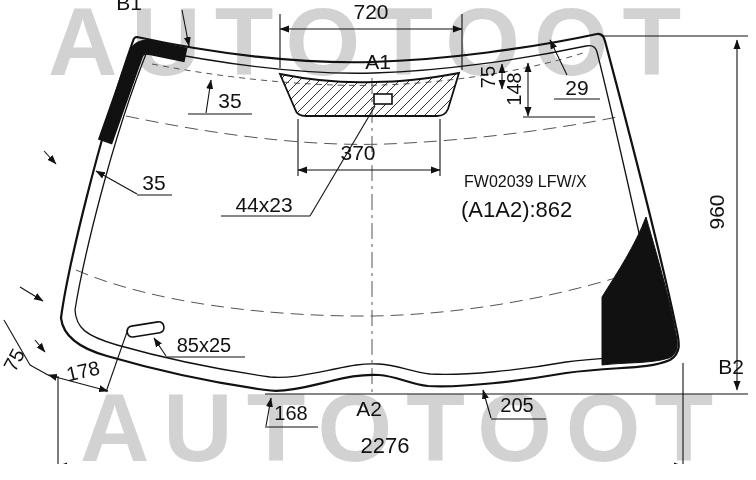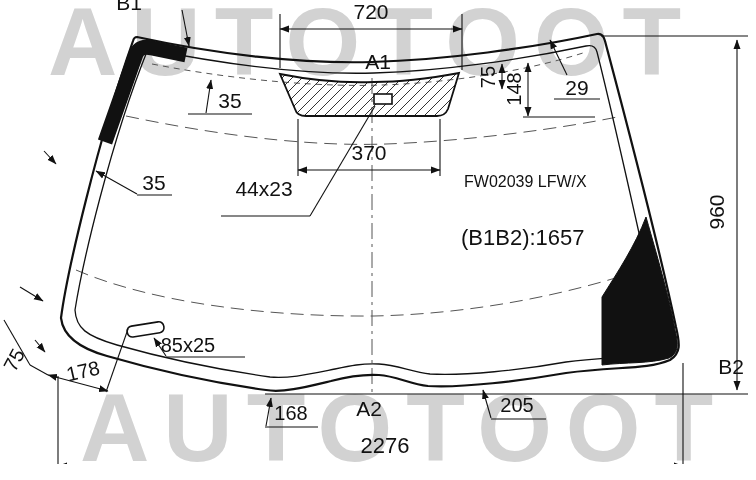--- a/index.html
+++ b/index.html
@@ -124,28 +124,28 @@
   </svg>
 
   <div class="lbl" style="left:129px;top:2px">B1</div>
   <div class="lbl" style="left:371px;top:11px">720</div>
   <div class="lbl" style="left:378px;top:61px">A1</div>
   <div class="lbl" style="left:577px;top:87px">29</div>
   <div class="lbl" style="left:230px;top:100px">35</div>
   <div class="lbl" style="left:154px;top:182px">35</div>
   <div class="lbl fs20 rot90" style="left:488px;top:77px">75</div>
   <div class="lbl fs20 rot90" style="left:514px;top:89px">148</div>
-  <div class="lbl" style="left:369px;top:152px">370</div>
-  <div class="lbl" style="left:264px;top:188px">44x23</div>
+  <div class="lbl" style="left:358px;top:152px">370</div>
+  <div class="lbl" style="left:264px;top:204px">44x23</div>
 
   <div class="lbl fs16 laligned" style="left:464px;top:182px">FW02039 LFW/X</div>
-  <div class="lbl fs22 laligned" style="left:461px;top:238px">(B1B2):1657</div>
+  <div class="lbl fs22 laligned" style="left:461px;top:210px">(A1A2):862</div>
 
   <div class="lbl rot90" style="left:716px;top:212px">960</div>
-  <div class="lbl fs20" style="left:188px;top:345px">85x25</div>
+  <div class="lbl fs20" style="left:204px;top:345px">85x25</div>
   <div class="lbl fs20 rot62" style="left:14px;top:360px">75</div>
   <div class="lbl fs20 rot13" style="left:83px;top:371px">178</div>
   <div class="lbl fs20" style="left:291px;top:413px">168</div>
   <div class="lbl" style="left:369px;top:408px">A2</div>
   <div class="lbl fs20" style="left:517px;top:405px">205</div>
   <div class="lbl fs22" style="left:385px;top:446px">2276</div>
   <div class="lbl" style="left:731px;top:366px">B2</div>
 </div>
 
 </body></html>

